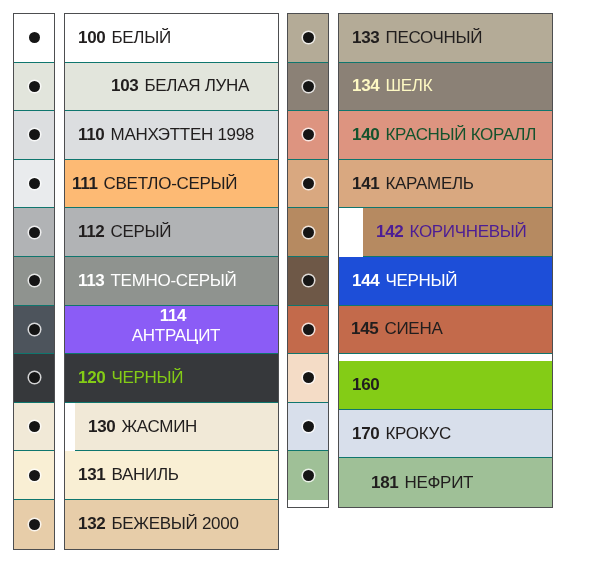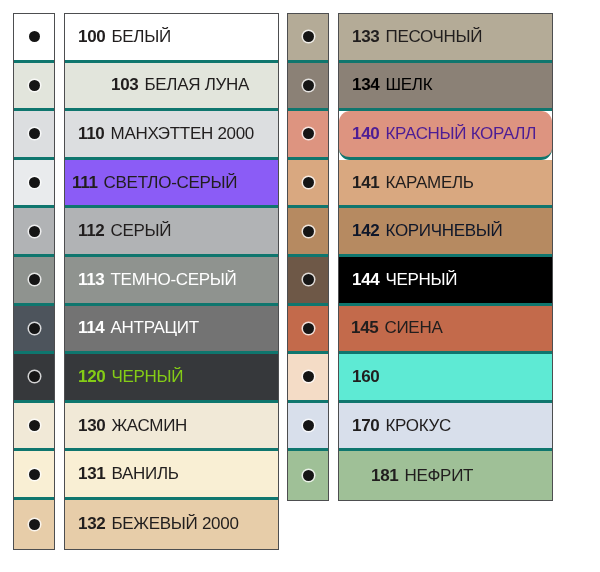--- a/index.html
+++ b/index.html
@@ -29,21 +29,21 @@
     border: 1px solid #4d4e50;
     display: flex;
     flex-direction: column;
     box-sizing: border-box;
   }
   .swatch-col { width: 42px; margin-right: 9px; }
   .label-col  { width: 215px; }
   .cell {
     height: 48.6px;
     box-sizing: border-box;
-    border-bottom: 3px solid #0f766e;
+    border-bottom: 1px solid #0f766e;
     display: flex;
     align-items: center;
   }
   .cell:last-child { border-bottom: none; }
   .swatch-cell { justify-content: center; }
   .dot {
     width: 11px;
     height: 11px;
     border-radius: 50%;
     box-shadow: 0 0 0 1.5px rgba(255,255,255,0.78);
@@ -103,43 +103,43 @@
         <div class="cell label-cell" style="background: rgb(255, 255, 255); color: rgb(33, 30, 30);">
           <span class="code">100</span>
           <span class="name">БЕЛЫЙ</span>
         </div>
         <div class="cell label-cell" style="background: rgb(226, 229, 220); color: rgb(33, 30, 30); padding-left: 46px;">
           <span class="code">103</span>
           <span class="name">БЕЛАЯ ЛУНА</span>
         </div>
         <div class="cell label-cell" style="background: rgb(220, 222, 224); color: rgb(33, 30, 30);">
           <span class="code">110</span>
-          <span class="name">МАНХЭТТЕН 2000</span>
-        </div>
-        <div class="cell label-cell" style="background: #8b5cf6; color: rgb(33, 30, 30); padding-left: 7px;">
+          <span class="name">МАНХЭТТЕН 1998</span>
+        </div>
+        <div class="cell label-cell" style="background: #fdba74; color: rgb(33, 30, 30); padding-left: 7px;">
           <span class="code">111</span>
           <span class="name">СВЕТЛО-СЕРЫЙ</span>
         </div>
         <div class="cell label-cell" style="background: rgb(177, 179, 181); color: rgb(33, 30, 30);">
           <span class="code">112</span>
           <span class="name">СЕРЫЙ</span>
         </div>
         <div class="cell label-cell" style="background: rgb(143, 147, 143); color: rgb(255, 255, 255);">
           <span class="code">113</span>
           <span class="name">ТЕМНО-СЕРЫЙ</span>
         </div>
-        <div class="cell label-cell" style="background: #737373; color: rgb(255, 255, 255);">
+        <div class="cell label-cell" style="background: #8b5cf6; color: rgb(255, 255, 255); flex-direction: column;">
           <span class="code">114</span>
           <span class="name">АНТРАЦИТ</span>
         </div>
         <div class="cell label-cell" style="background: rgb(54, 56, 59); color: #84cc16;">
           <span class="code">120</span>
           <span class="name">ЧЕРНЫЙ</span>
         </div>
-        <div class="cell label-cell" style="background: rgb(241, 233, 215); color: rgb(33, 30, 30);">
+        <div class="cell label-cell" style="background: rgb(241, 233, 215); color: rgb(33, 30, 30); margin-left: 10px;">
           <span class="code">130</span>
           <span class="name">ЖАСМИН</span>
         </div>
         <div class="cell label-cell" style="background: rgb(249, 239, 212); color: rgb(33, 30, 30);">
           <span class="code">131</span>
           <span class="name">ВАНИЛЬ</span>
         </div>
         <div class="cell label-cell" style="background: rgb(231, 205, 169); color: rgb(33, 30, 30);">
           <span class="code">132</span>
           <span class="name">БЕЖЕВЫЙ 2000</span>
@@ -177,45 +177,45 @@
         </div>
         <div class="cell swatch-cell" style="background: rgb(159, 192, 151);">
           <span class="dot" style="background: rgb(21, 21, 21);"></span>
         </div>
       </div>
     <div class="label-col">
         <div class="cell label-cell" style="background: rgb(180, 171, 151); color: rgb(33, 30, 30);">
           <span class="code">133</span>
           <span class="name">ПЕСОЧНЫЙ</span>
         </div>
-        <div class="cell label-cell" style="background: rgb(139, 129, 118); color: #000000;">
+        <div class="cell label-cell" style="background: rgb(139, 129, 118); color: #fef9c3;">
           <span class="code">134</span>
           <span class="name">ШЕЛК</span>
         </div>
-        <div class="cell label-cell" style="background: rgb(221, 148, 128); color: #4c1d95; border-radius: 11px;">
+        <div class="cell label-cell" style="background: rgb(221, 148, 128); color: #14532d;">
           <span class="code">140</span>
           <span class="name">КРАСНЫЙ КОРАЛЛ</span>
         </div>
         <div class="cell label-cell" style="background: rgb(217, 168, 128); color: rgb(33, 30, 30); align-items: center;">
           <span class="code">141</span>
           <span class="name">КАРАМЕЛЬ</span>
         </div>
-        <div class="cell label-cell" style="background: rgb(182, 138, 97); color: #0f172a;">
+        <div class="cell label-cell" style="background: rgb(182, 138, 97); color: #4c1d95; margin-left: 24px;">
           <span class="code">142</span>
           <span class="name">КОРИЧНЕВЫЙ</span>
         </div>
-        <div class="cell label-cell" style="background: #000000; color: rgb(255, 255, 255);">
+        <div class="cell label-cell" style="background: #1d4ed8; color: rgb(255, 255, 255);">
           <span class="code">144</span>
           <span class="name">ЧЕРНЫЙ</span>
         </div>
         <div class="cell label-cell" style="background: rgb(195, 106, 75); color: rgb(33, 30, 30); padding-left: 12px;">
           <span class="code">145</span>
           <span class="name">СИЕНА</span>
         </div>
-        <div class="cell label-cell" style="background: #5eead4; color: rgb(33, 30, 30);">
+        <div class="cell label-cell" style="background: #84cc16; color: rgb(33, 30, 30); margin-top: 7px;">
           <span class="code">160</span>
         </div>
         <div class="cell label-cell" style="background: rgb(216, 223, 235); color: rgb(33, 30, 30);">
           <span class="code">170</span>
           <span class="name">КРОКУС</span>
         </div>
         <div class="cell label-cell" style="background: rgb(159, 192, 151); color: rgb(33, 30, 30); padding-left: 32px;">
           <span class="code">181</span>
           <span class="name">НЕФРИТ</span>
         </div>

